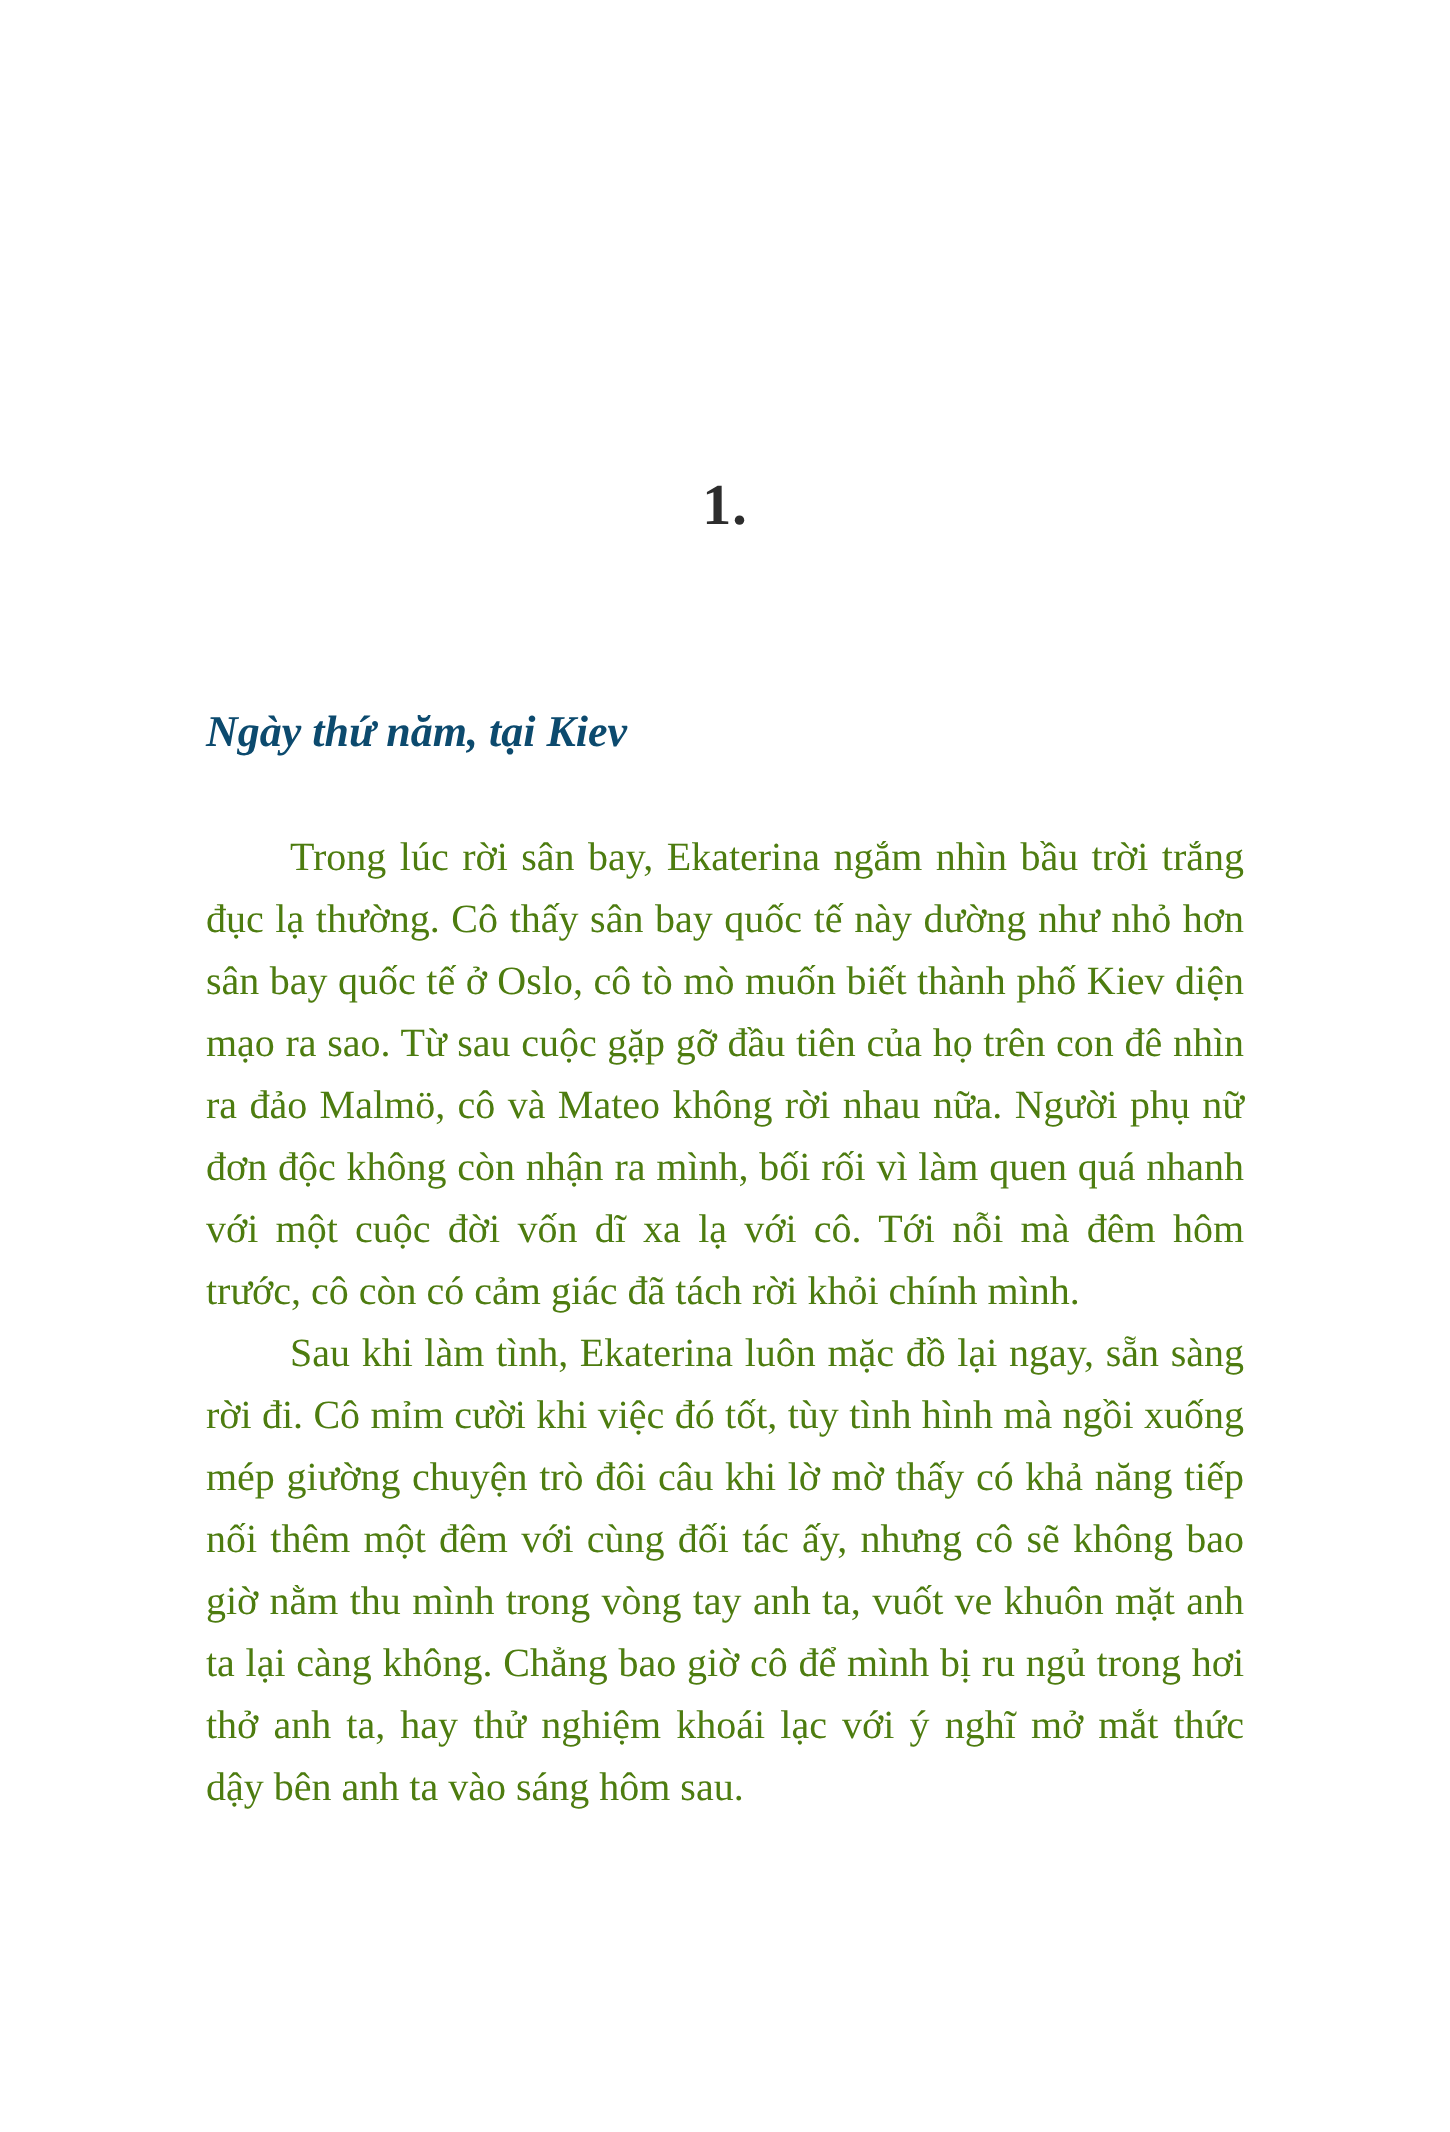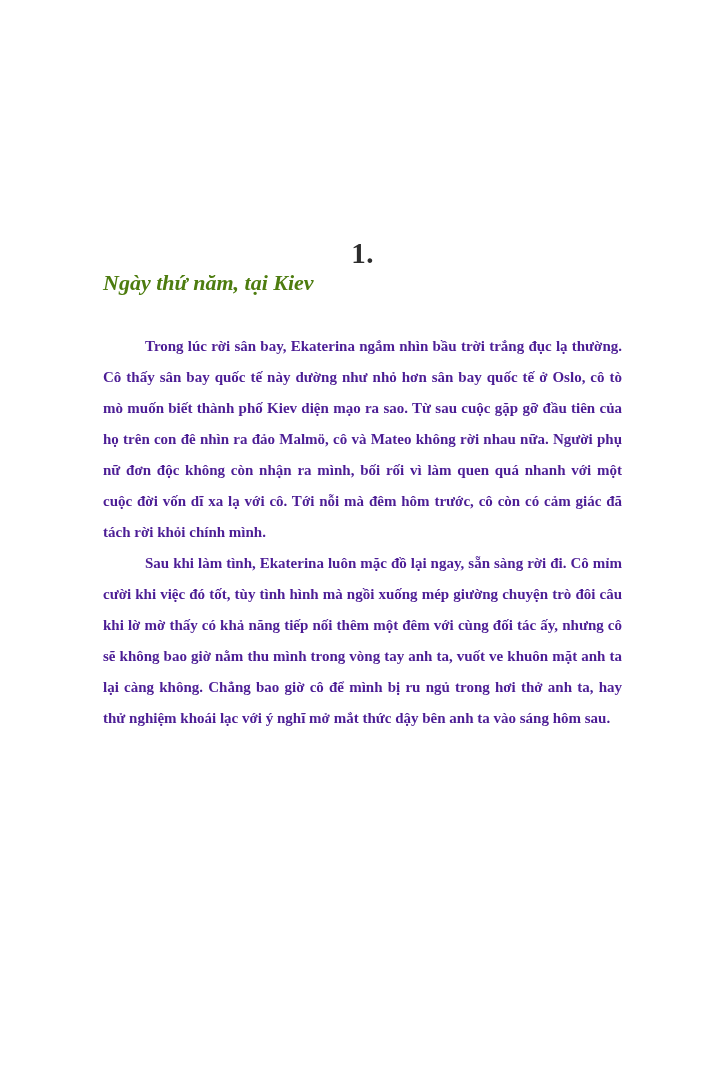--- a/index.html
+++ b/index.html
@@ -24,38 +24,38 @@
   .chapter-number {
     text-align: center;
     font-size: 29px;
     font-weight: 700;
     line-height: 30px;
     color: #2d2d2d;
     letter-spacing: 0.5px;
   }
 
   .section-heading {
+    margin-top: 83px;
     font-style: italic;
     font-weight: 600;
     font-size: 22px;
     line-height: 30px;
-    color: #4d7c0f;
+    color: #0c4a6e;
   }
 
   .prose {
     margin-top: 33px;
   }
 
   .prose p {
-    font-size: 15px;
+    font-size: 20px;
     line-height: 31px;
     text-align: justify;
     text-indent: 42px;
-    color: #4c1d95;
-    font-weight: bold;
+    color: #4d7c0f;
   }
 </style>
 </head>
 <body>
 
 <div class="page">
 
   <div class="chapter-number">1.</div>
 
   <div class="section-heading">Ngày thứ năm, tại Kiev</div>

